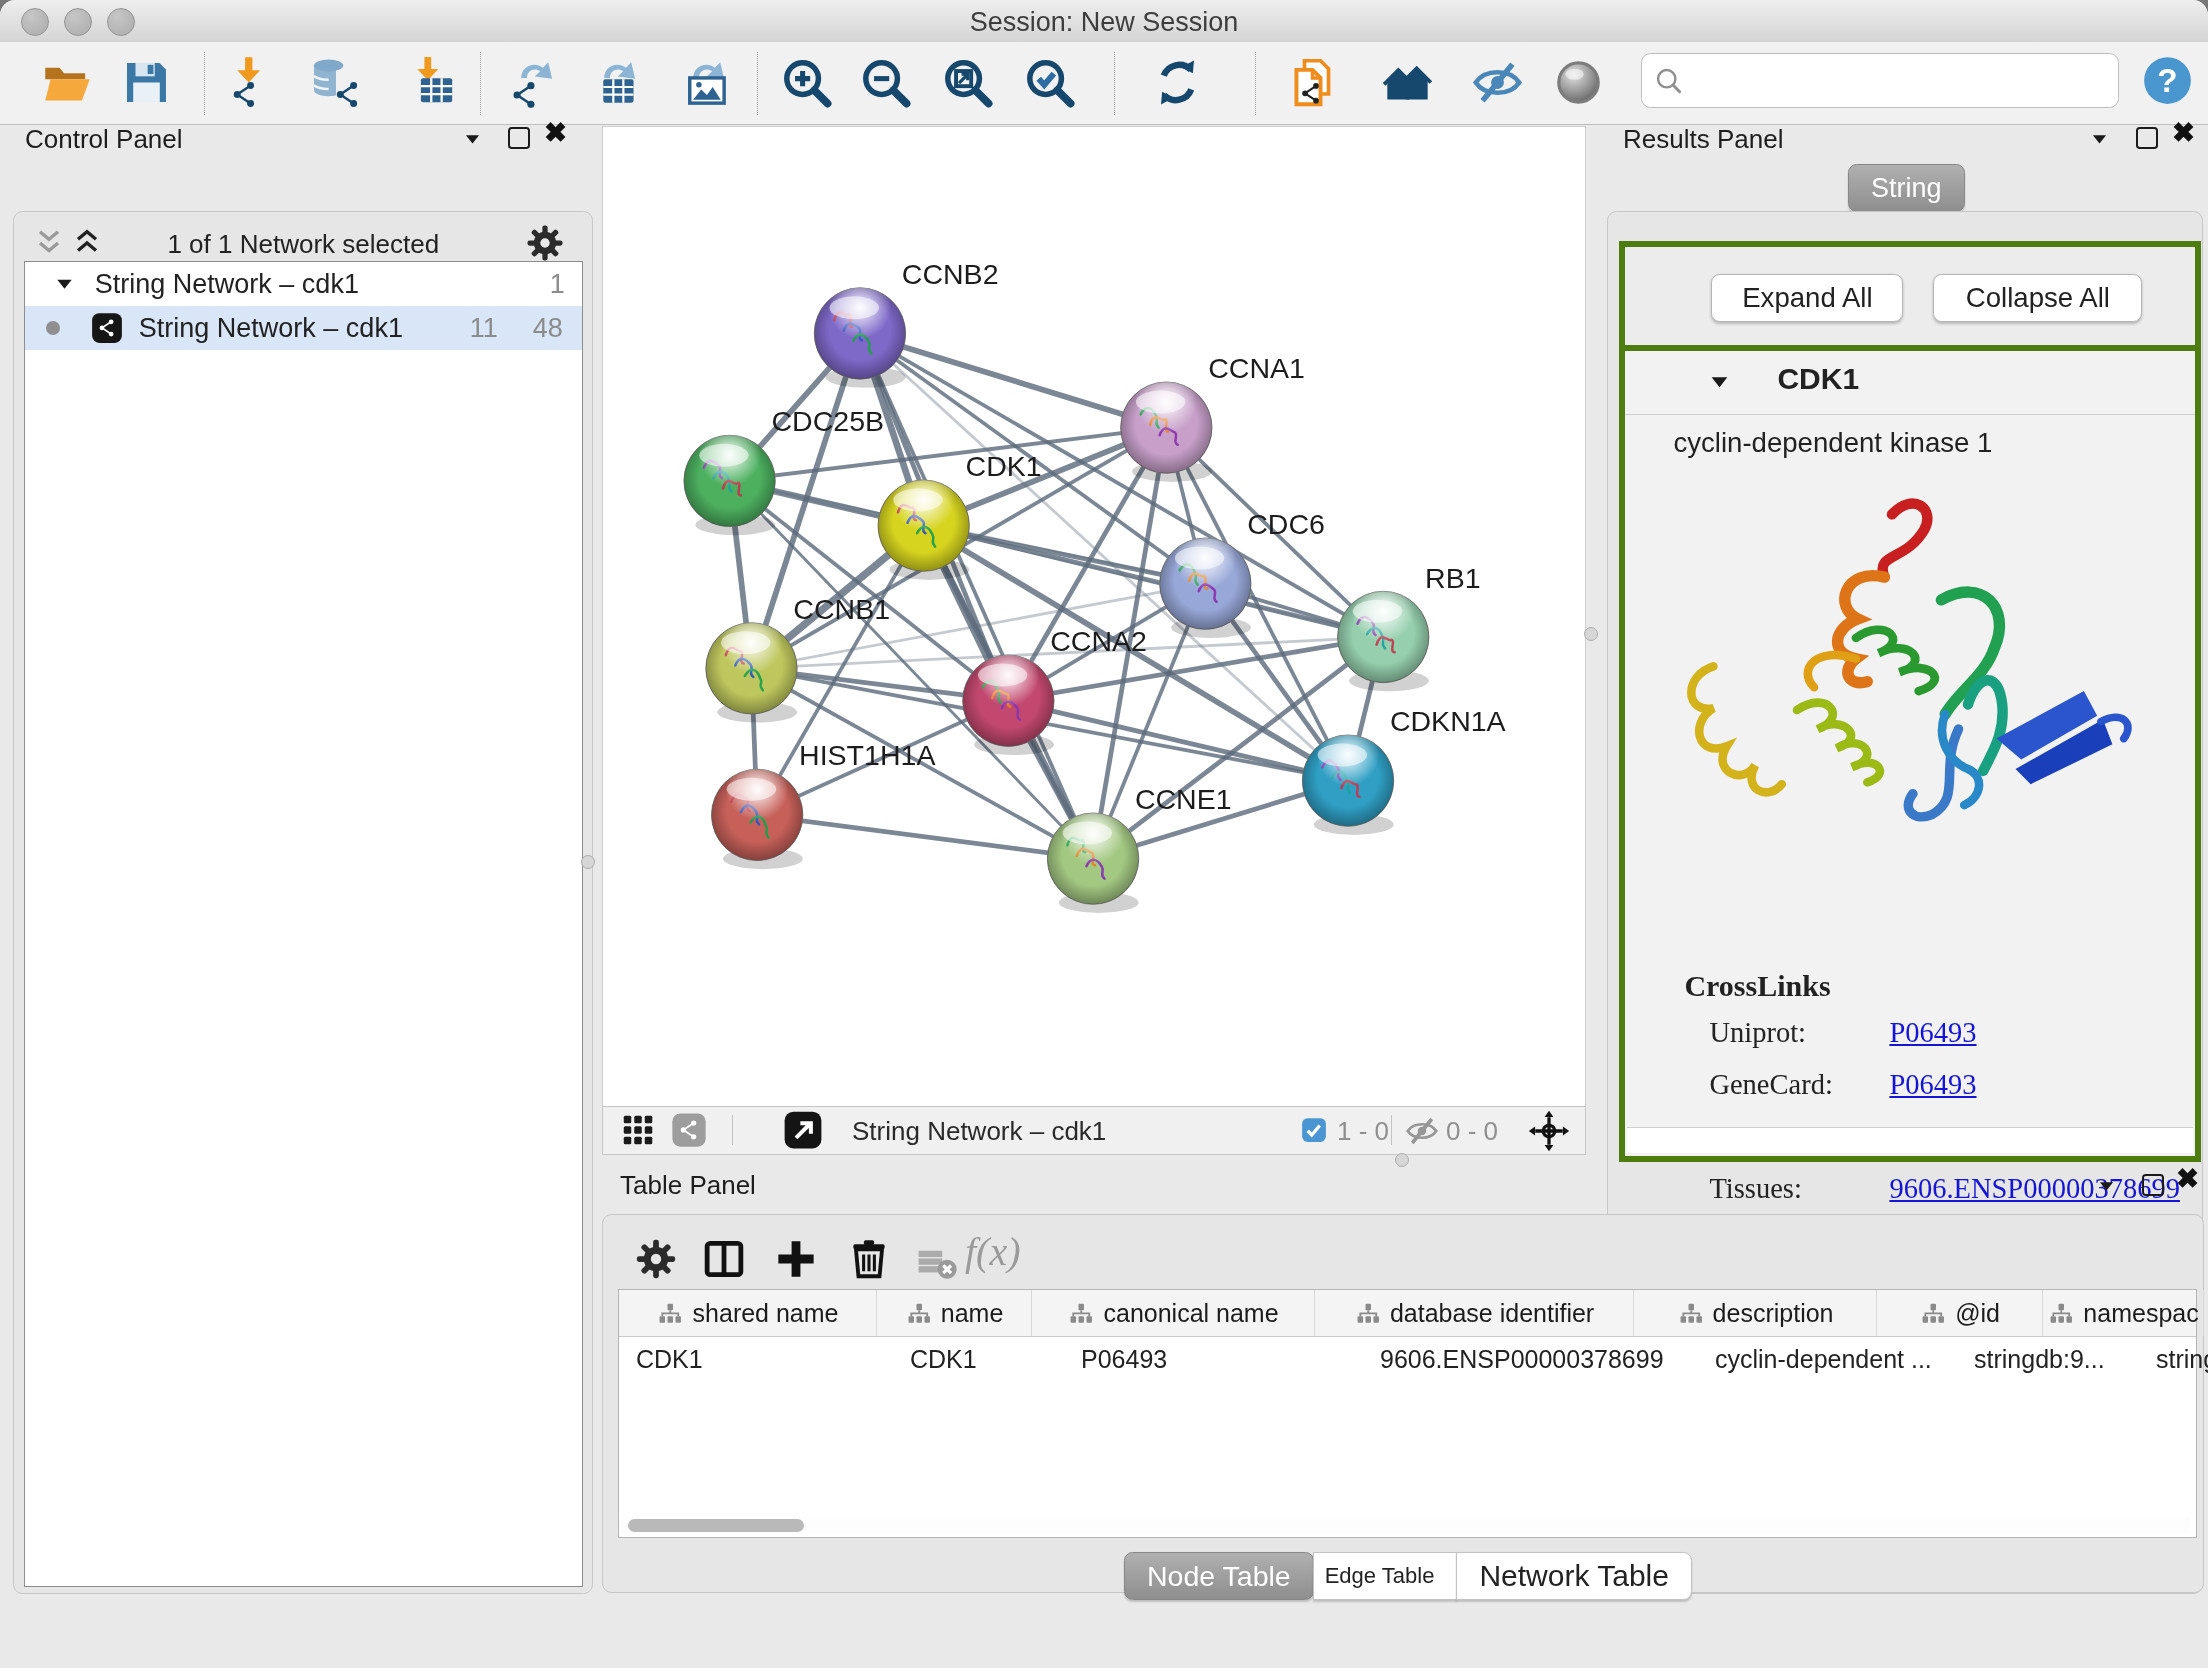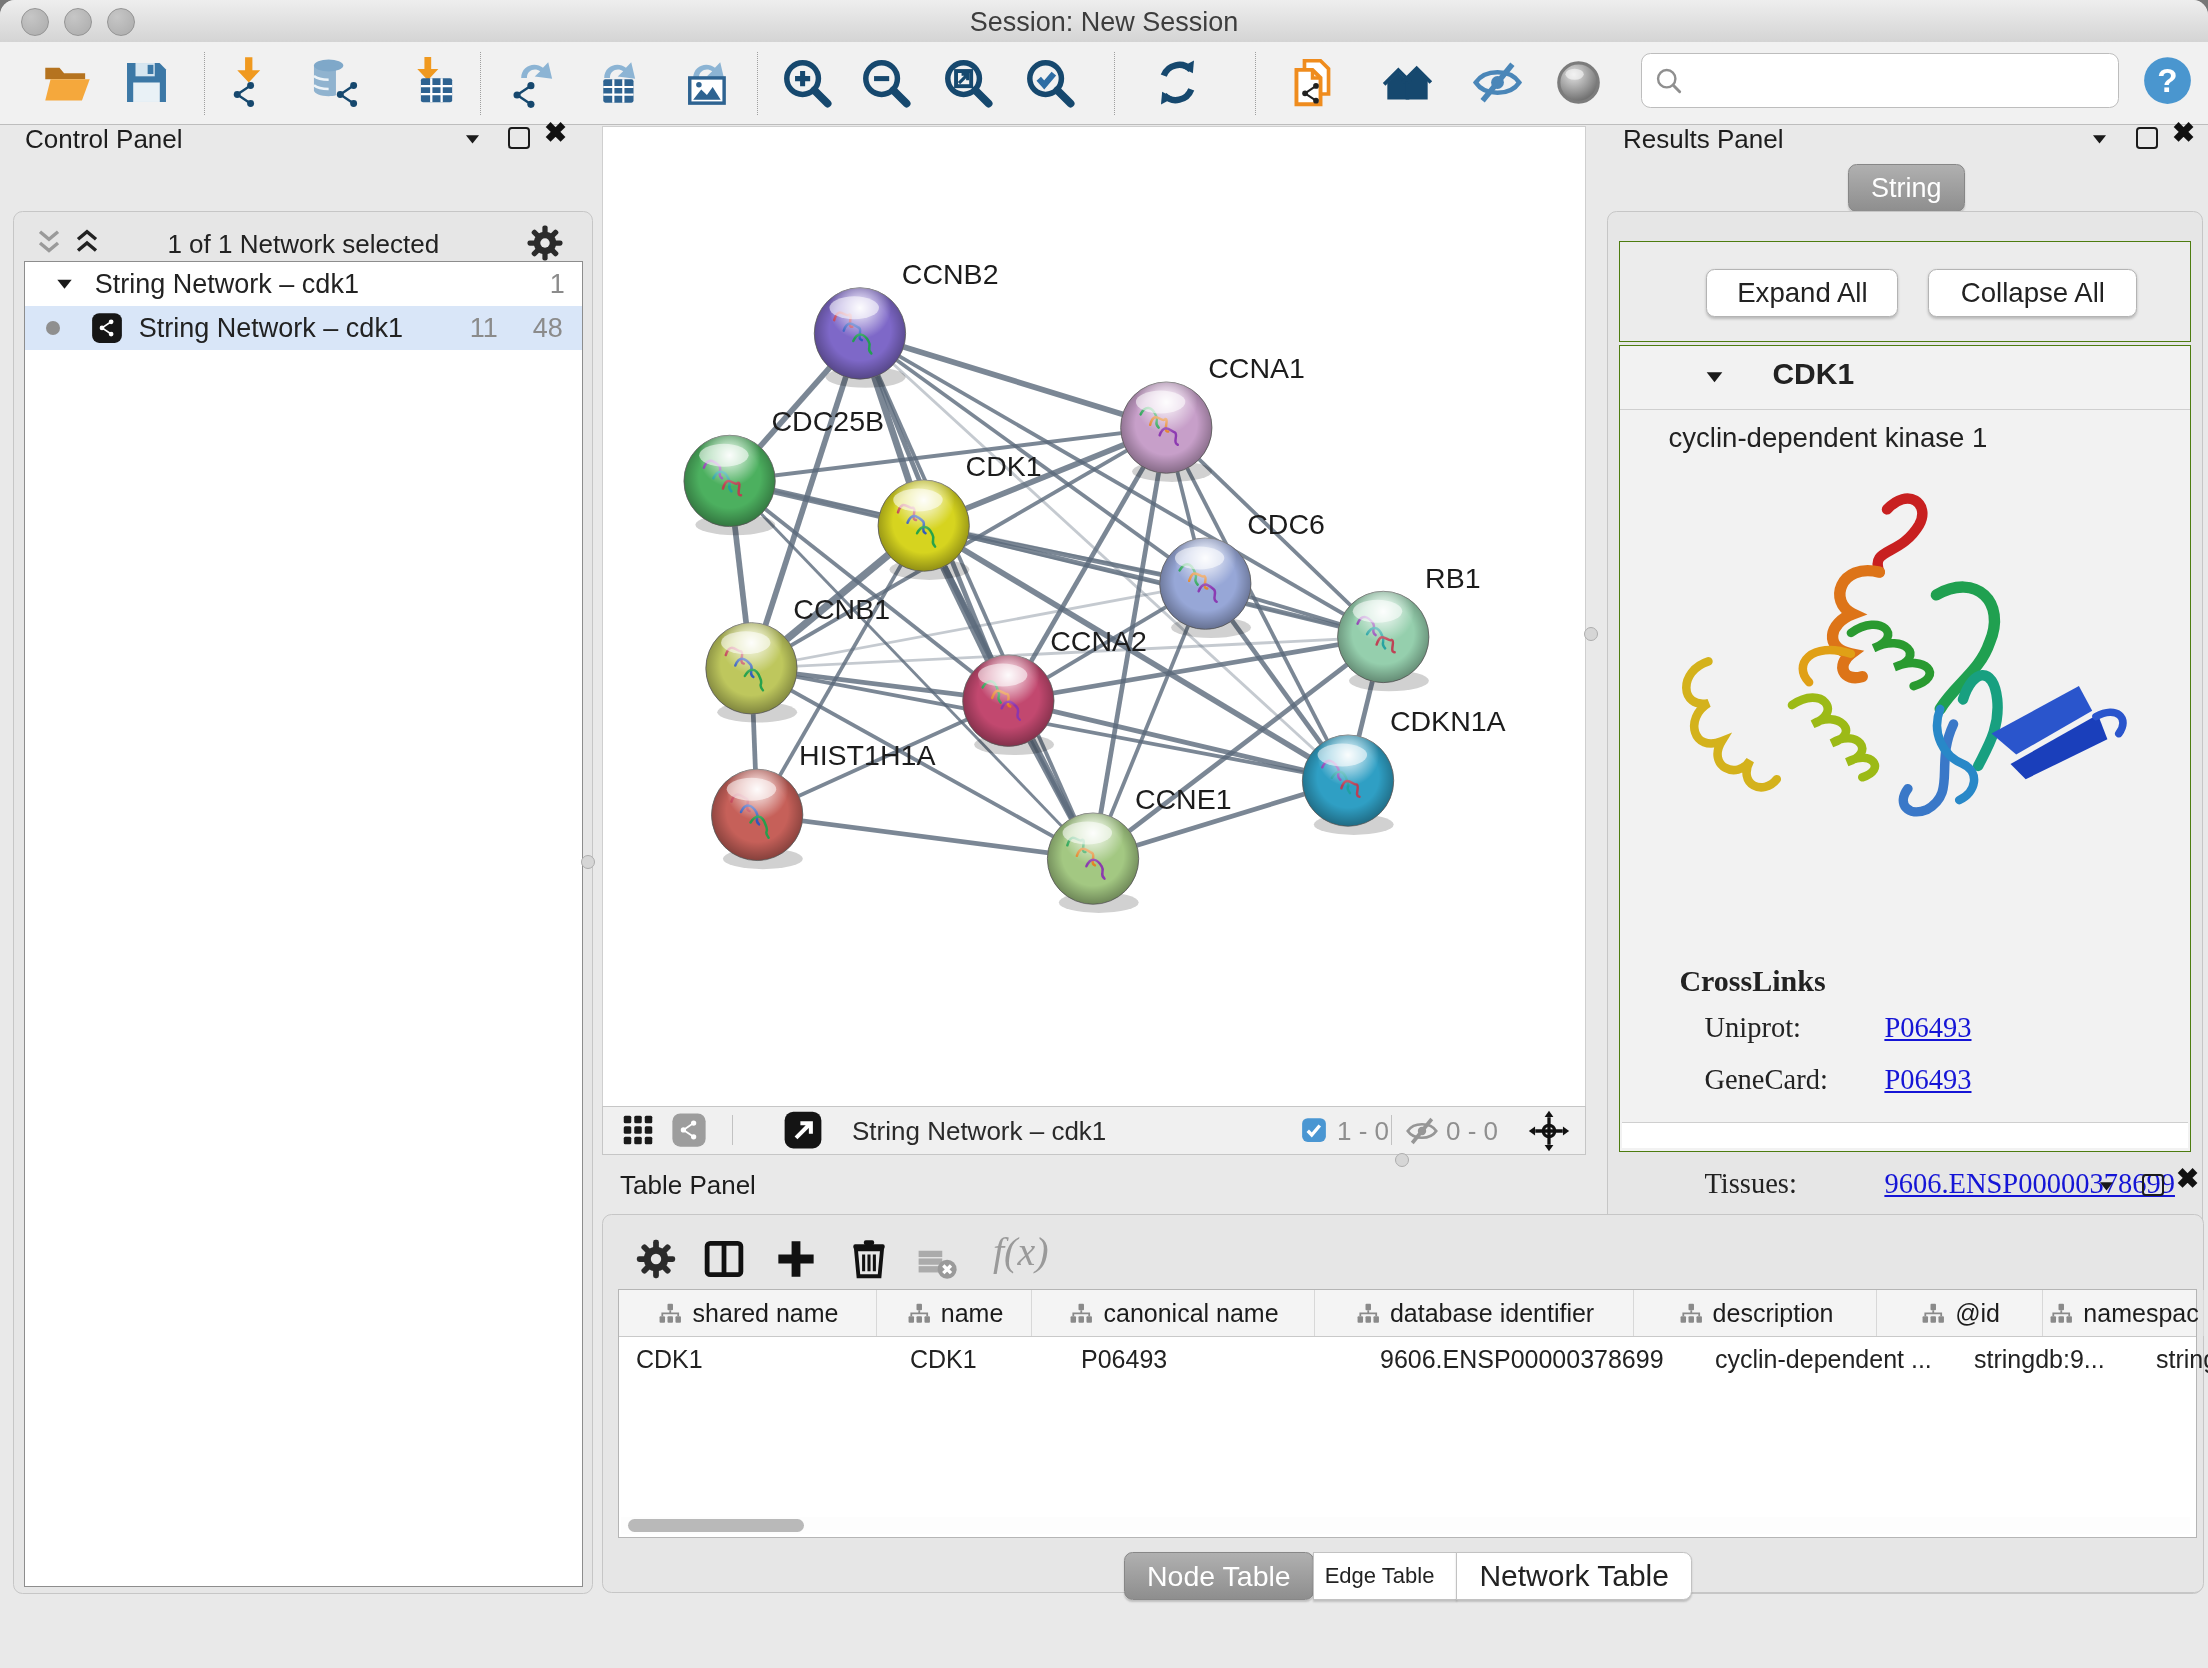--- a/index.html
+++ b/index.html
@@ -51,21 +51,21 @@
   .mini{width:36px;height:36px;}
 
   
   #net-canvas{left:602px;top:126px;width:982px;height:980px;background:#fff;border:1px solid #cfcfcf;}
   #net-bar{left:602px;top:1106px;width:982px;height:47px;background:#f0f0f0;border:1px solid #c6c6c6;}
   .nb-sep{position:absolute;top:7.6px;height:30px;border-left:1px solid #c2c2c2;}
   .nb-txt{position:absolute;font-size:26px;color:#2a2a2a;top:8.6px;}
   .nb-gray{color:#8f8f8f;}
 
   
-  .rp-box{position:absolute;border:1px solid #4d7c0f;background:#ececec;}
+  .rp-box{position:absolute;border:6px solid #4d7c0f;background:#ececec;}
   .btn{background:#fff;border:1px solid #b4b4b4;border-radius:8.6px;font-size:27.6px;display:flex;align-items:center;
        justify-content:center;cursor:pointer;box-shadow:0 1.9px 2.9px rgba(0,0,0,.22);}
   .serif{font-family:"Liberation Serif",serif;}
   .xl-row{position:relative;height:52px;}
   .xl-label{position:absolute;left:84px;font-size:28.5px;}
   .xl-link{position:absolute;left:264px;font-size:28.5px;color:#1515d6;text-decoration:underline;cursor:pointer;}
 
   
   #tbl{left:618px;top:1289px;width:1577px;height:247px;background:#fff;border:1px solid #b5b5b5;}
   #tbl-head{display:flex;height:46px;background:#f4f4f4;border-bottom:1.9px solid #c9c9c9;}
@@ -788,21 +788,21 @@
         <svg viewBox="0 0 24 24" width="100%" height="100%">
           <g fill="#ababab">
             <rect x="1.5" y="5" width="13.5" height="3.6"></rect>
             <rect x="1.5" y="9.4" width="13.5" height="3.6"></rect>
             <rect x="1.5" y="13.8" width="13.5" height="3.6"></rect>
           </g>
           <circle cx="17.8" cy="15.6" r="5.4" fill="#9a9a9a"></circle>
           <path d="M15.6 13.4l4.4 4.4M20 13.4l-4.4 4.4" stroke="#fff" stroke-width="1.9"></path>
         </svg>
       </span>
-    <span class="abs" style="left:390px;top:13.3px;font-size:40px;font-style:italic;color:#9a9a9a;font-family:'Liberation Serif',serif">f(x)</span>
+    <span class="abs" style="left:362px;top:13.3px;font-size:40px;font-style:italic;color:#9a9a9a;font-family:'Liberation Serif',serif">f(x)</span>
   </div>
 
   <div id="tbl" class="abs">
     <div id="tbl-head">
         <div class="th" style="width: 257px; flex: 0 0 257px;">
           <span style="width: 28.5px; height: 28.5px; flex: 0 0 28.5px;">
             <svg viewBox="0 0 24 24" width="100%" height="100%">
               <g fill="#8a8a8a">
                 <rect x="3" y="14.5" width="4.6" height="5.5" rx=".8"></rect>
                 <rect x="9.7" y="14.5" width="4.6" height="5.5" rx=".8"></rect>

